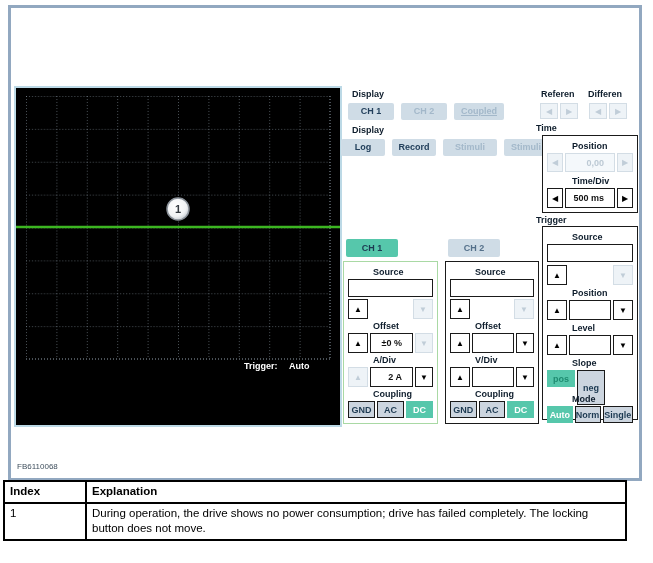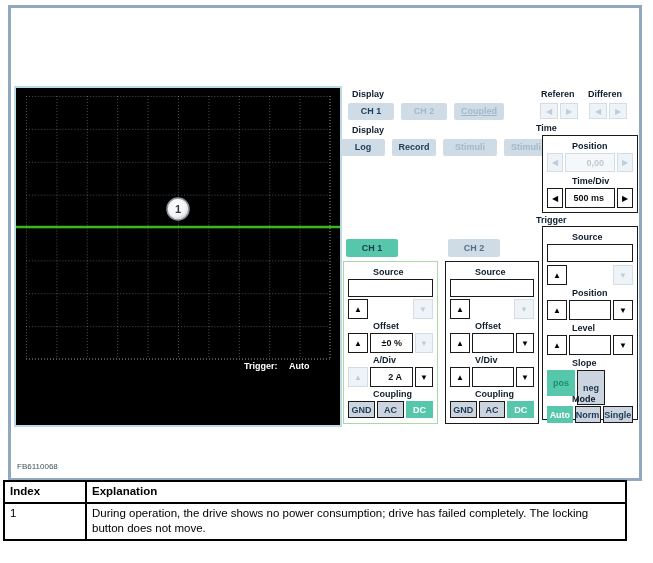--- a/index.html
+++ b/index.html
@@ -175,21 +175,21 @@
         <div class="spin">
             <span>▲</span>
           </div>
         <div class="field"></div>
         <div class="spin">
             <span>▼</span>
           </div>
       </div>
       <div class="grp-lbl" style="margin-top:3px;">Slope</div>
       <div class="ctl-row" style="height:21px;">
-        <div class="sqbtn teal dktext" style="flex:0 0 28px; height:26px;">pos</div>
+        <div class="sqbtn teal dktext" style="flex:0 0 28px; height:17px;">pos</div>
         <div class="sqbtn" style="flex:0 0 28px; height:35px;">neg</div>
         <div class="spacer"></div>
       </div>
       <div class="grp-lbl" style="margin-top:3px;">Mode</div>
       <div class="ctl-row" style="height:20px;">
         <div class="sqbtn teal">Auto</div>
         <div class="sqbtn">Norm</div>
         <div class="sqbtn" style="flex:1.2;">Single</div>
       </div>
     </div>

